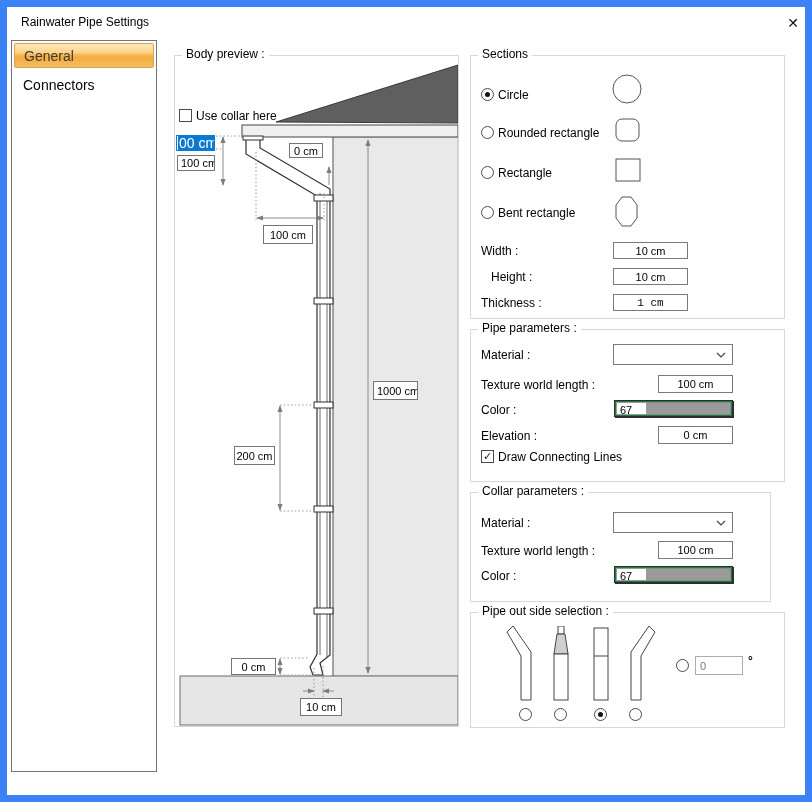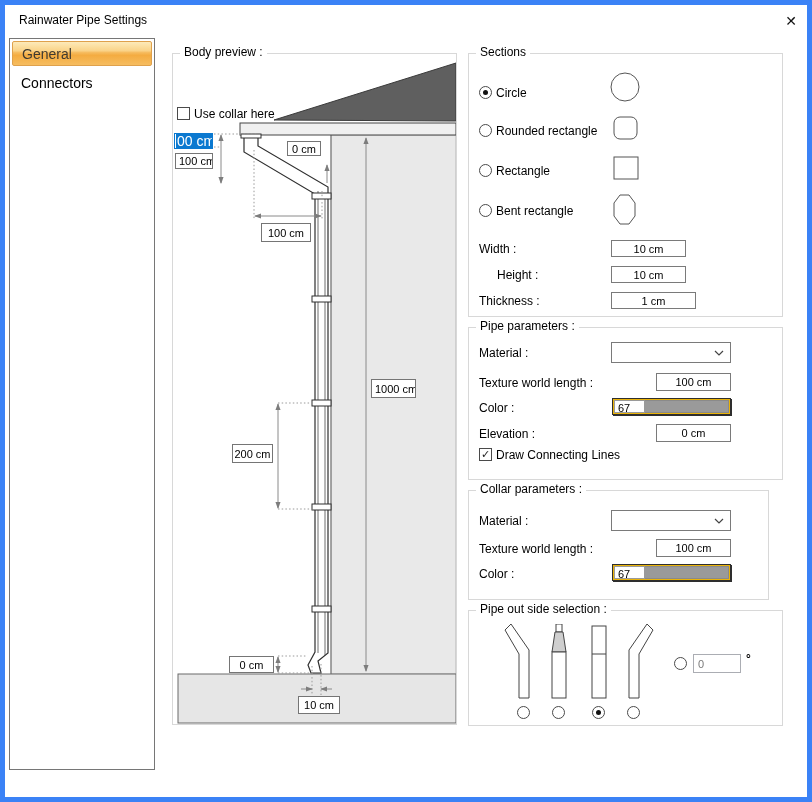--- a/index.html
+++ b/index.html
@@ -1,38 +1,38 @@
 <!DOCTYPE html>
 <html><head>
 <meta charset="utf-8">
 <style>
   html,body{margin:0;padding:0;background:#cfcfcf;}
   *{box-sizing:border-box;font-family:"Liberation Sans","DejaVu Sans",sans-serif;}
-  .window{position:relative;width:812px;height:802px;background:#fff;border:5px solid #3b82f6;overflow:hidden;color:#000;}
+  .window{position:relative;width:812px;height:802px;background:#fff;border:7px solid #3b82f6;overflow:hidden;color:#000;}
   .wtitle{position:absolute;left:14px;top:8px;font-size:12px;}
   .wclose{position:absolute;left:772px;top:4px;width:28px;height:24px;display:flex;align-items:center;justify-content:center;font-size:14px;color:#111;cursor:default;}
   
   .sidebar{position:absolute;left:4px;top:33px;width:146px;height:732px;border:1px solid #767676;background:#fff;}
   .side-item{height:25px;line-height:25px;font-size:14px;padding-left:9px;margin:2px;white-space:nowrap;}
   .side-item.sel{border:1px solid #dfa14c;border-radius:2px;color:#3f3a30;
     background:linear-gradient(180deg,#fdeab9 0%,#fad388 38%,#f6bb5e 46%,#f4ac41 58%,#f6bd60 100%);}
   
   .grp{position:absolute;border:1px solid #d8d8d8;background:#fff;}
   .glabel{position:absolute;top:-9px;left:7px;background:#fff;padding:0 4px;font-size:12px;white-space:nowrap;}
   .lbl{position:absolute;font-size:12px;white-space:nowrap;}
   .tin{position:absolute;border:1px solid #7a7a7a;background:#fff;font-size:11px;display:flex;align-items:center;justify-content:center;overflow:hidden;white-space:nowrap;}
   .combo{position:absolute;border:1px solid #7a7a7a;background:#fff;font-size:11px;}
   .combo svg{position:absolute;right:6px;top:50%;margin-top:-3px;}
   .dimbox{position:absolute;border:1px solid #757575;background:#fff;font-size:11px;display:flex;align-items:center;justify-content:center;overflow:hidden;white-space:nowrap;}
   .dimbox.clip{justify-content:flex-start;padding-left:3px;}
   .radio{position:absolute;width:13px;height:13px;border:1px solid #4a4a4a;border-radius:50%;background:#fff;}
   .radio.on::after{content:"";position:absolute;left:3px;top:3px;width:5px;height:5px;border-radius:50%;background:#111;}
   .cb{position:absolute;width:13px;height:13px;border:1px solid #4a4a4a;background:#fff;display:flex;align-items:center;justify-content:center;}
   .cb.on::after{content:"✓";font-size:11px;font-weight:bold;color:#222;line-height:11px;}
-  .colorctl{position:absolute;display:flex;border:1px solid #2e2e2e;box-shadow:1px 1px 0 #2e2e2e;background:#eab308;padding:1px;}
+  .colorctl{position:absolute;display:flex;border:1px solid #2e2e2e;box-shadow:1px 1px 0 #2e2e2e;background:#15803d;padding:1px;}
   .colornum{width:31px;background:#fff;border:1px solid #9a9a9a;font-size:11px;padding:1px 0 0 3px;}
   .colorswatch{flex:1;background:#9a9a9a;border:1px solid #8a8a8a;border-left:none;}
   
   .focusin{position:absolute;border:1px solid #0b79d0;background:#fff;display:flex;align-items:center;padding-left:1px;font-size:14px;overflow:hidden;white-space:nowrap;}
   .selspan{background:#0b79d0;color:#fff;padding:0 1px;}
   .caret{width:0;height:12px;border-left:1px solid #000;}
   
   .footer{position:absolute;left:0;top:800px;width:100%;height:16px;background:#f0f0f0;border-top:1px solid #dfdfdf;}
   .btn{position:absolute;width:70px;height:23px;background:#e1e1e1;font-size:12px;display:flex;align-items:center;justify-content:center;cursor:default;}
   .btn.default{border:2px solid #0078d7;}
@@ -137,24 +137,24 @@
 
     <svg width="50" height="170" viewBox="0 0 50 170" style="position:absolute;left:135px;top:14px;">
       <circle cx="21" cy="19" r="14" fill="none" stroke="#555" stroke-width="1"></circle>
       <rect x="10" y="49" width="23" height="22" rx="6" fill="none" stroke="#555" stroke-width="1"></rect>
       <rect x="10" y="89" width="24" height="22" fill="none" stroke="#555" stroke-width="1"></rect>
       <polygon points="16,127 25,127 31,135 31,148 25,156 16,156 10,148 10,135" fill="none" stroke="#555" stroke-width="1"></polygon>
     </svg>
 
     <span class="lbl" style="left:10px;top:188px;">Width :</span>
     <div class="tin" style="left:142px;top:186px;width:75px;height:17px;">10 cm</div>
-    <span class="lbl" style="left:28px;top:214px;">Height :</span>
+    <span class="lbl" style="left:20px;top:214px;">Height :</span>
     <div class="tin" style="left:142px;top:212px;width:75px;height:17px;">10 cm</div>
     <span class="lbl" style="left:10px;top:240px;">Thickness :</span>
-    <div class="tin" style="left:142px;top:238px;width:85px;height:17px;">1 cm</div>
+    <div class="tin" style="left:142px;top:238px;width:75px;height:17px;font-family:Liberation Mono, monospace;">1 cm</div>
   </div>
 
   <div class="grp" style="left:463px;top:322px;width:315px;height:153px;text-decoration:underline;">
     <span class="glabel">Pipe parameters :</span>
 
     <span class="lbl" style="left:10px;top:18px;">Material :</span>
     <div class="combo" style="left:142px;top:14px;width:120px;height:21px;">
       <span></span>
       <svg width="10" height="6" viewBox="0 0 10 6">
           <polyline points="1,1 5,5 9,1" fill="none" stroke="#444" stroke-width="1.2"></polyline>

